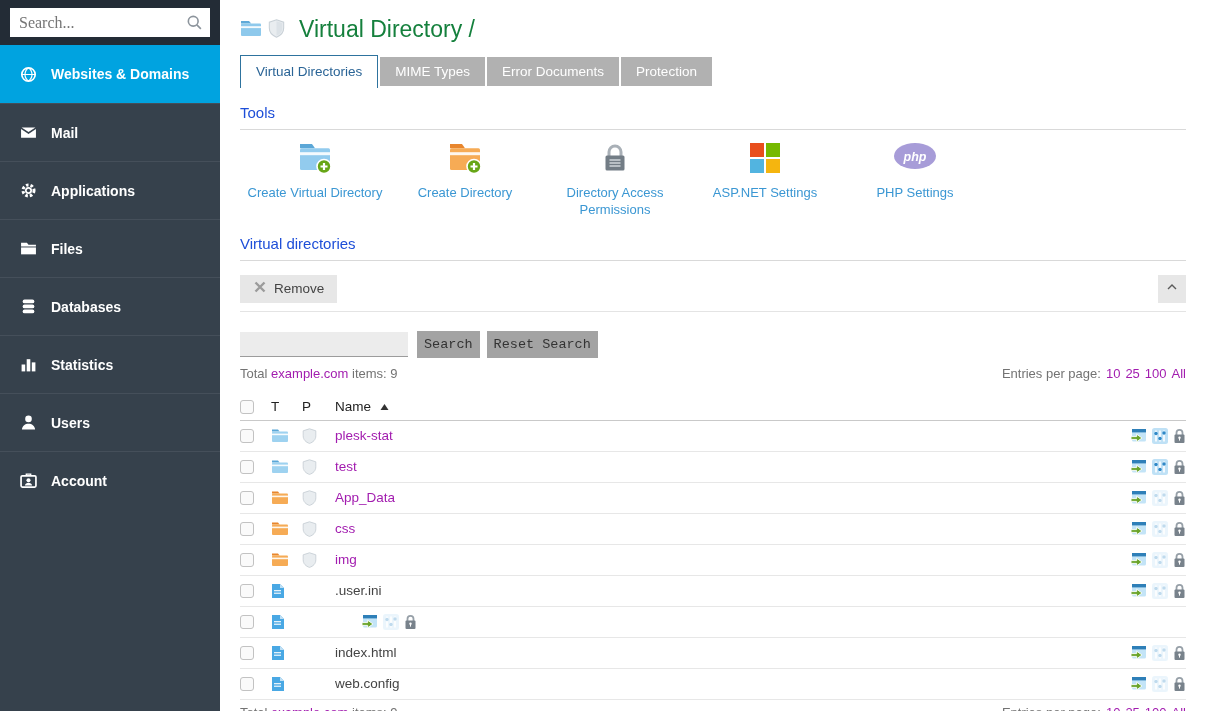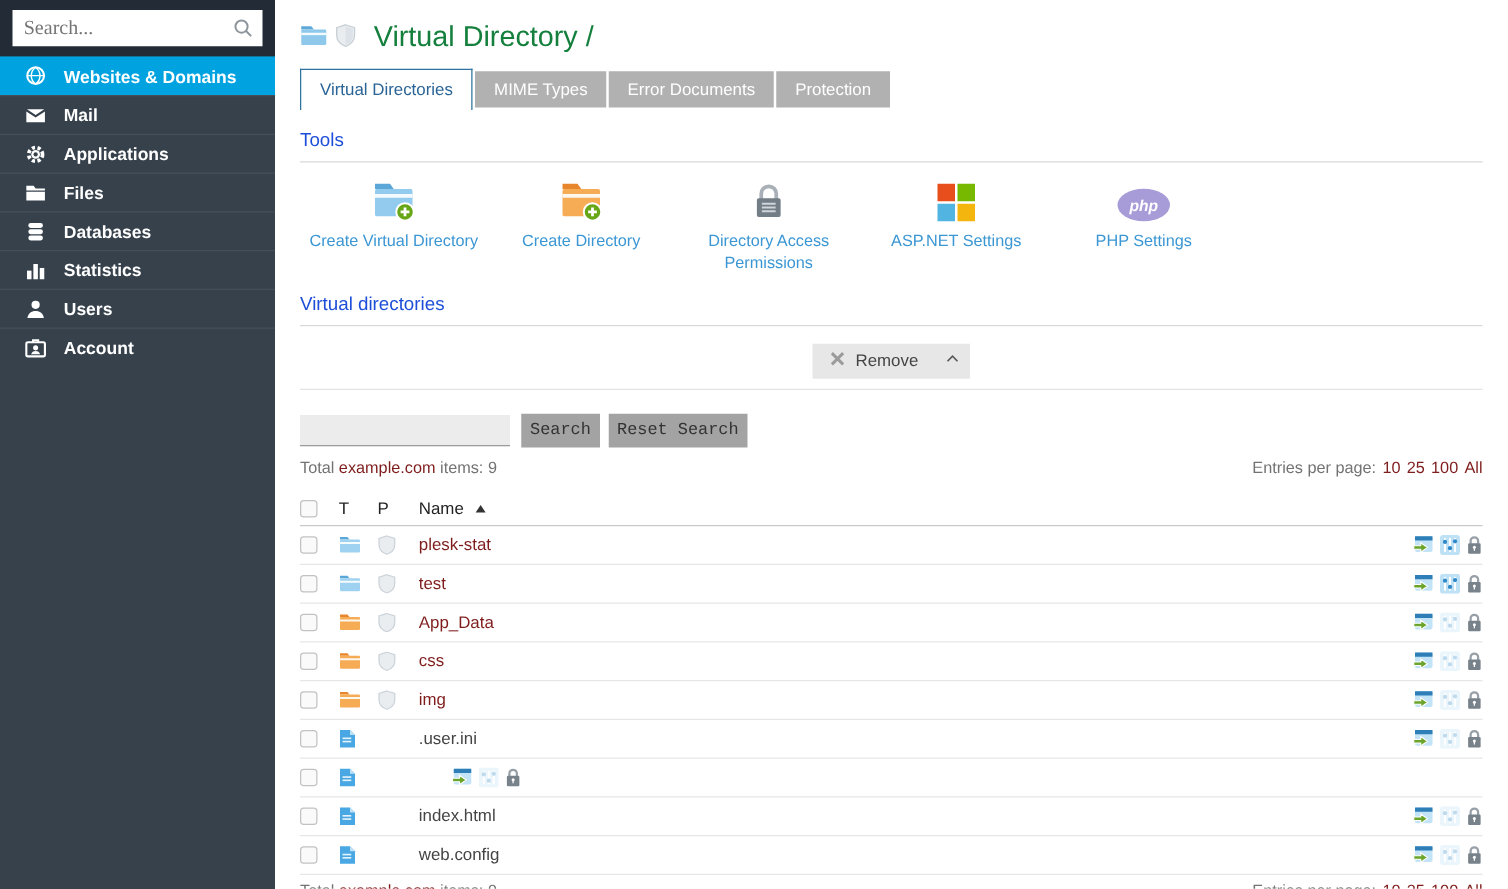--- a/index.html
+++ b/index.html
@@ -1,32 +1,32 @@
 <!DOCTYPE html>
 <html><head>
 <meta charset="utf-8">
 <style>
   * { box-sizing: border-box; }
   html,body { margin:0; padding:0; }
   body {
     width:1206px; height:711px; overflow:hidden; background:#fff;
     font-family:"Liberation Sans", sans-serif; font-size:13px; color:#333;
   }
-  a { color:#7f1d1d; text-decoration:none; cursor:pointer; }
+  a { color:#a21caf; text-decoration:none; cursor:pointer; }
 
   
   aside { position:fixed; left:0; top:0; width:220px; height:711px; background:#36414c; }
   .side-search { background:#232c36; padding:8px 10px; position:relative; }
   .side-search input {
     width:100%; height:29px; border:0; background:#fff; padding:0 32px 0 9px;
     font-family:Liberation Serif, serif; font-size:16px; color:#333; outline:none;
   }
   .side-search .mag { position:absolute; right:17px; top:14px; }
   .side-item {
-    display:flex; align-items:center; height:31px; padding-left:19px; gap:14px;
+    display:flex; align-items:center; height:58px; padding-left:19px; gap:14px;
     color:#fff; font-size:14px; font-weight:600; cursor:pointer;
     border-top:1px solid rgba(255,255,255,.08);
   }
   .side-item:first-child { border-top:0; }
   .side-item.active { background:#00a3e0; border-top-color:transparent; }
   .s-ic { display:flex; width:18px; justify-content:center; }
 
   
   main { margin-left:220px; padding:0 20px; }
   .title-row { display:flex; align-items:center; gap:6px; margin-top:16px; }
@@ -42,25 +42,25 @@
     padding:8px 15px 9px; margin-bottom:0;
   }
 
   h2.sec {
     font-size:15px; font-weight:400; color:#1d4ed8; margin:16px 0 0;
     padding-bottom:8px; border-bottom:1px solid #d9d9d9;
   }
 
   .tools { display:flex; margin-top:12px; }
   .tool { width:150px; text-align:center; cursor:pointer; }
-  .t-ic { height:36px; display:flex; align-items:flex-end; justify-content:center; }
+  .t-ic { height:36px; display:flex; justify-content:center; }
   .t-label { color:#3b97d3; font-size:13px; line-height:1.3; margin-top:7px; padding:0 6px; }
 
   .toolbar {
-    display:flex; justify-content:center; align-items:flex-start;
+    display:flex; justify-content:space-between; align-items:flex-start;
     margin-top:14px; padding-bottom:8px; border-bottom:1px solid #e4e4e4;
   }
   .btn-remove {
     display:inline-flex; align-items:center; gap:7px; background:#e7e7e7; border:0;
     height:28px; padding:0 13px; font-family:inherit; font-size:13.5px; color:#444; cursor:pointer;
   }
   .btn-collapse {
     width:28px; height:28px; background:#e7e7e7; border:0; cursor:pointer;
     display:flex; align-items:center; justify-content:center;
   }

